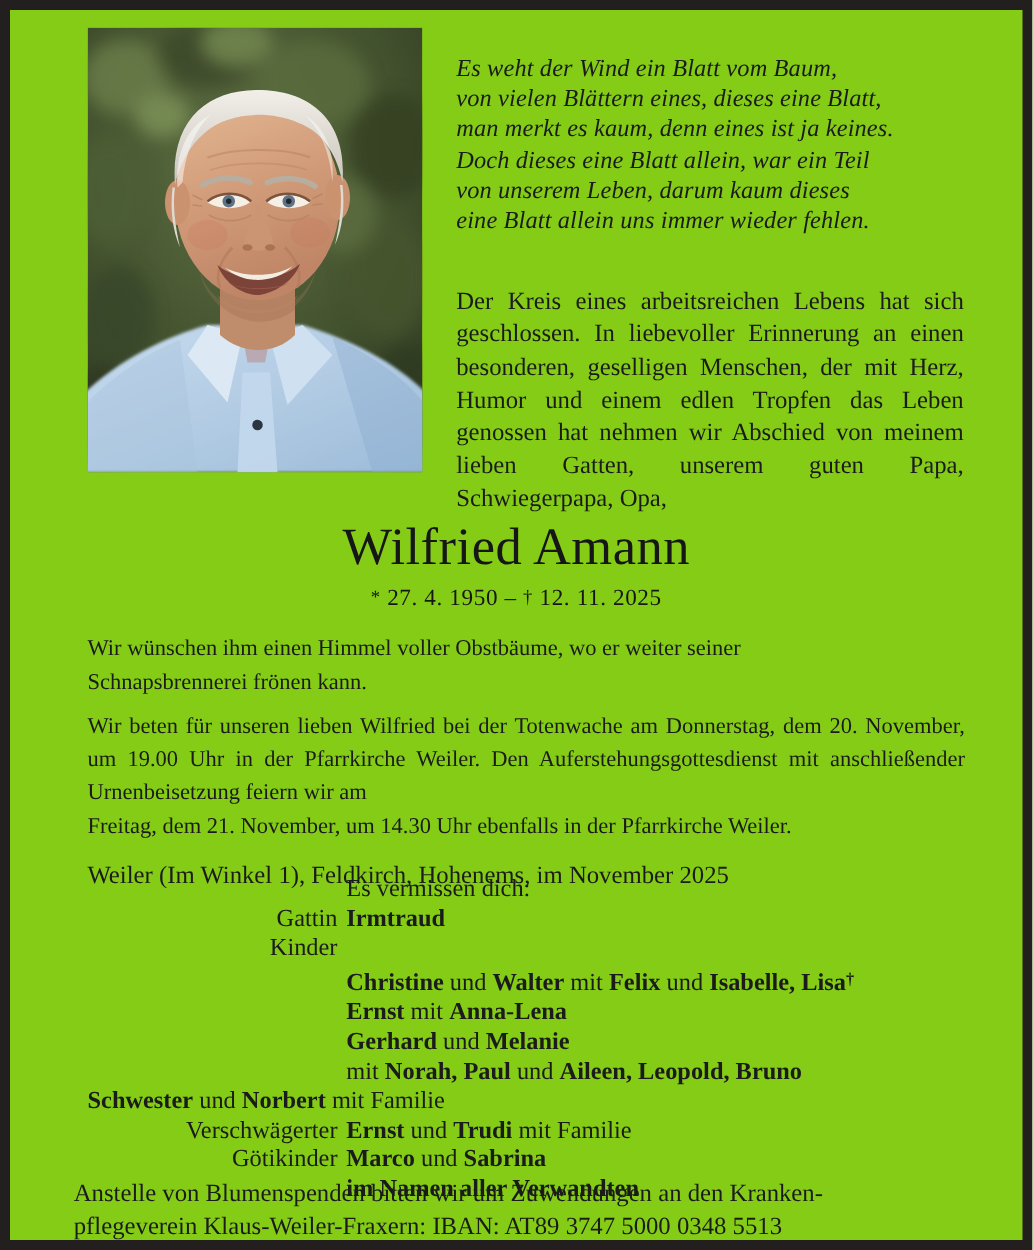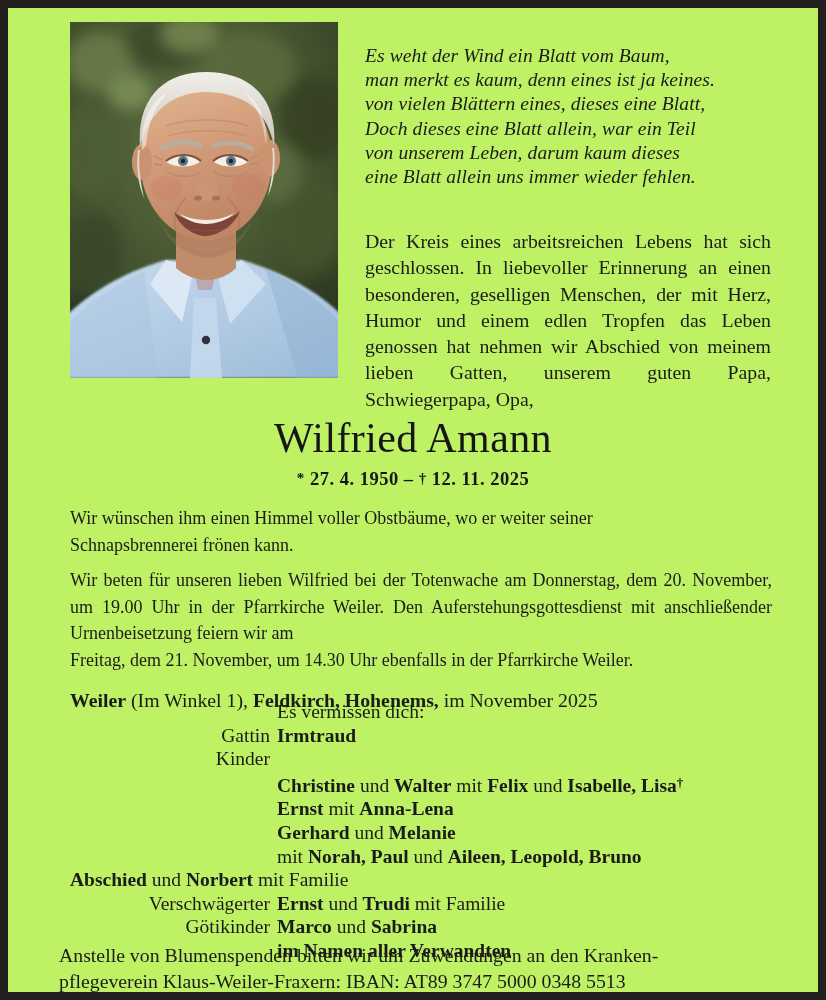--- a/index.html
+++ b/index.html
@@ -18,21 +18,21 @@
     box-sizing: border-box;
     background: #231f1e;
     padding: 8px;
     overflow: hidden;
   }
 
   .paper {
     position: relative;
     width: 100%;
     height: 100%;
-    background: #bef264;
+    background: #84cc16;
     box-sizing: border-box;
     overflow: hidden;
   }
 
   
   .portrait {
     position: absolute;
     left: 62px;
     top: 14px;
     width: 268px;
@@ -86,21 +86,21 @@
     color: #161616;
     letter-spacing: .4px;
   }
   .dates {
     position: absolute;
     left: 0;
     right: 0;
     top: 461px;
     text-align: center;
     font-size: 18.5px;
-    font-weight: bold;
+    font-weight: normal;
     color: #161616;
     letter-spacing: .5px;
   }
   .dates .sym { font-size: 15px; vertical-align: 2px; }
 
   
   .body-block {
     position: absolute;
     left: 62px;
     top: 497px;
@@ -115,21 +115,21 @@
     margin: 0 0 9px 0;
   }
   .para .lastline { display: block; }
 
   .place-line {
     font-size: 19.8px;
     line-height: 26px;
     margin-top: 13px;
     color: #1b1b1b;
   }
-  .place-line b { font-weight: bold; }
+  .place-line b { font-weight: normal; }
 
   
   .family {
     position: absolute;
     left: 62px;
     top: 692px;
     width: 702px;
     font-size: 19.5px;
     line-height: 23.6px;
     color: #1b1b1b;
@@ -281,22 +281,22 @@
         <path d="M 104 214 C 116 230 156 230 168 214 C 160 234 112 234 104 214 Z" fill="#bd8765" opacity="0.45"></path>
         <path d="M 88 176 C 86 198 98 224 136 230 C 174 224 186 198 184 176 C 186 206 168 232 136 236 C 104 232 86 206 88 176 Z" fill="#b27f5f" opacity="0.25"></path>
 
         <ellipse cx="96" cy="166" rx="16" ry="12" fill="#c9725a" opacity="0.22"></ellipse>
         <ellipse cx="178" cy="164" rx="16" ry="12" fill="#c9725a" opacity="0.22"></ellipse>
       </svg>
     </div>
 
     <div class="poem">
       <span class="ln">Es weht der Wind ein Blatt vom Baum,</span>
+      <span class="ln">von vielen Blättern eines, dieses eine Blatt,</span>
       <span class="ln">man merkt es kaum, denn eines ist ja keines.</span>
-      <span class="ln">von vielen Blättern eines, dieses eine Blatt,</span>
       <span class="ln">Doch dieses eine Blatt allein, war ein Teil</span>
       <span class="ln">von unserem Leben, darum kaum dieses</span>
       <span class="ln">eine Blatt allein uns immer wieder fehlen.</span>
     </div>
 
     <div class="intro">
       <span>Der Kreis eines arbeitsreichen Lebens hat sich geschlossen. In liebevoller Erinnerung an einen besonderen, geselligen Menschen, der mit Herz, Humor und einem edlen Tropfen das Leben genossen hat nehmen wir Abschied von meinem lieben Gatten, unserem guten Papa, Schwiegerpapa, Opa,</span>
     </div>
 
     <div class="name">Wilfried Amann</div>
@@ -345,21 +345,21 @@
       </div>
       <div class="frow">
         <div class="flabel"></div>
         <div class="fvalue"><b>Gerhard</b> und <b>Melanie</b></div>
       </div>
       <div class="frow">
         <div class="flabel"></div>
         <div class="fvalue">mit <b>Norah, Paul</b> und <b>Aileen, Leopold, Bruno</b></div>
       </div>
       <div class="frow">
-        <div class="fvalue"><b>Abschied</b> und <b>Norbert</b> mit Familie</div>
+        <div class="fvalue"><b>Schwester</b> und <b>Norbert</b> mit Familie</div>
       </div>
       <div class="frow">
         <div class="flabel">Verschwägerter</div>
         <div class="fvalue"><b>Ernst</b> und <b>Trudi</b> mit Familie</div>
       </div>
       <div class="frow">
         <div class="flabel">Götikinder</div>
         <div class="fvalue"><b>Marco</b> und <b>Sabrina</b></div>
       </div>
       <div class="frow">

